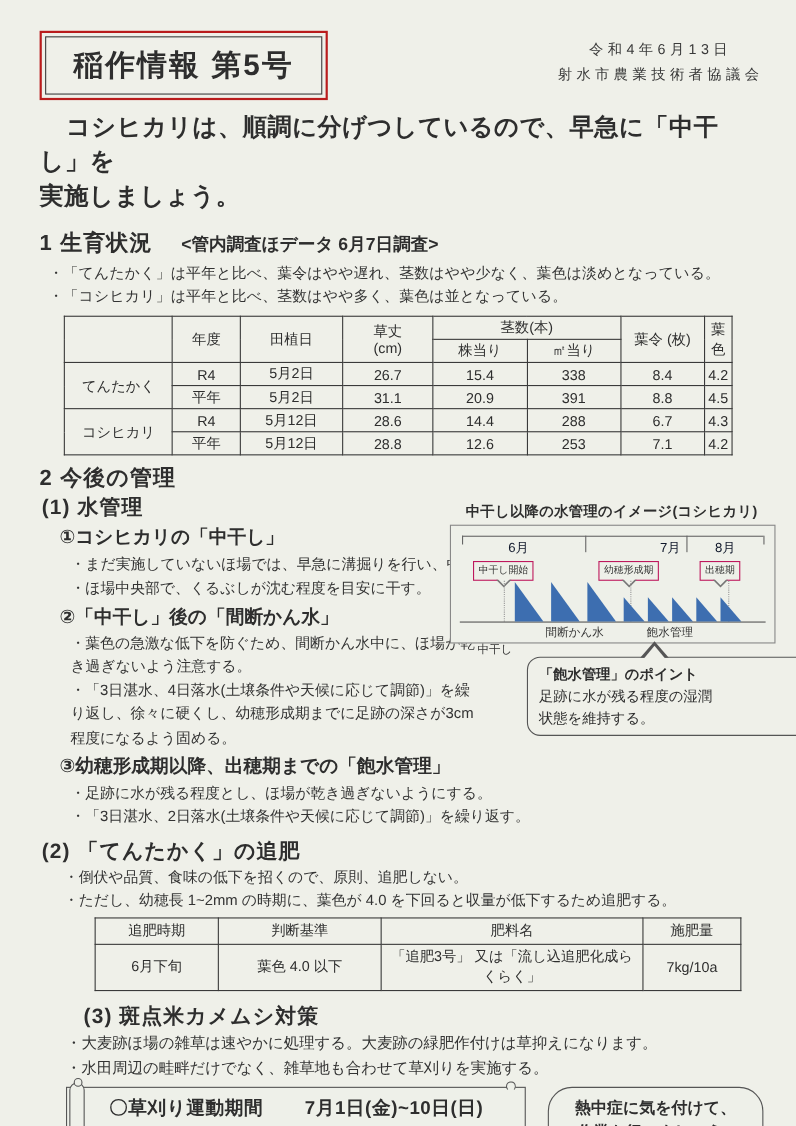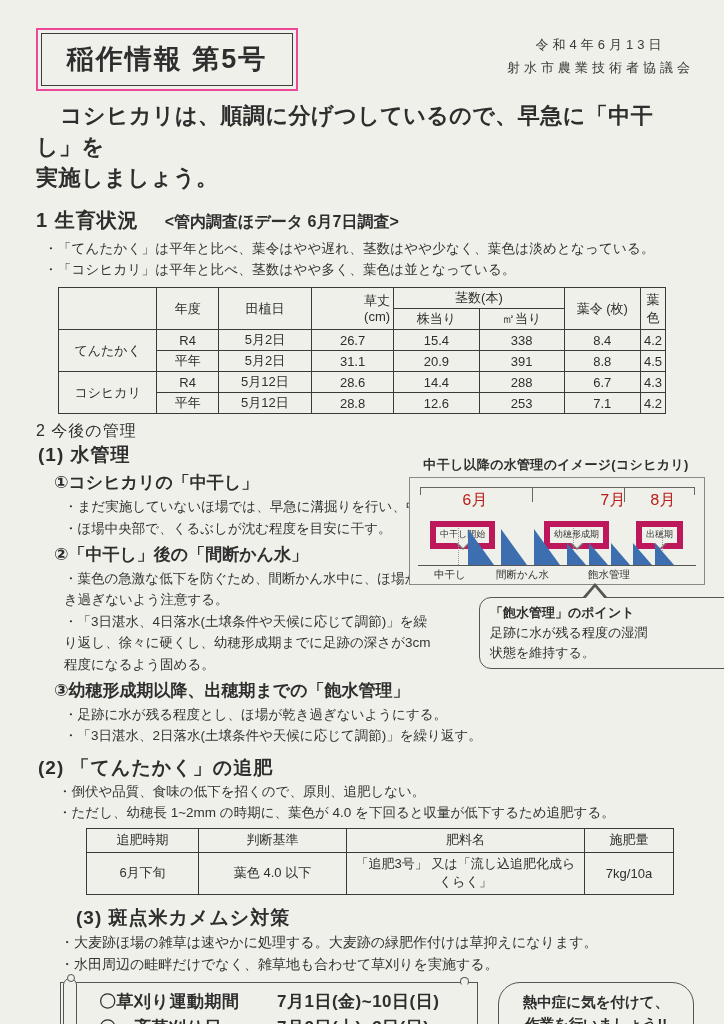--- a/index.html
+++ b/index.html
@@ -9,42 +9,42 @@
     width:724px; height:1024px;
     margin:0 auto;
     background:#eff0e9;
     color:#2e2e2e;
     font-family:"Liberation Sans","DejaVu Sans",sans-serif;
     padding:28px 30px 0 36px;
     overflow:hidden;
   }
   
   .masthead { display:flex; justify-content:space-between; align-items:flex-start; height:60px; }
-  .title-box { border:2px solid #ec4899; padding:3px; width:262px; }
+  .title-box { border:2px solid #b91c1c; padding:3px; width:262px; }
   .title-box-inner { border:1px solid #3c3c3c; text-align:center; padding:7px 4px 8px; font-size:27px; font-weight:bold; letter-spacing:2px; }
   .masthead-right { text-align:center; font-size:13px; letter-spacing:4px; line-height:1.75; margin-top:6px; color:#3a3a3a; font-weight:500; }
   
   .headline { margin-top:12px; font-size:22px; font-weight:bold; line-height:1.42; letter-spacing:0.5px; }
   .headline .l1 { text-indent:24px; }
   
   .sec-h1 { margin-top:13px; font-size:20px; font-weight:bold; letter-spacing:1px; }
   .sec-h1 .sub { font-size:16px; margin-left:26px; letter-spacing:0; }
   .bullets { margin-top:4px; margin-left:8px; font-size:13.5px; line-height:1.58; color:#333; }
   .bullets div { letter-spacing:0.2px; }
   
   table.growth { border-collapse:collapse; margin:7px 14px 0 22px; width:608px; font-size:13px; }
   table.growth th, table.growth td { border:1px solid #3a3a3a; text-align:center; padding:1px 3px; font-weight:normal; }
-  table.growth .hdr { line-height:1.25;text-align:right; }
+  table.growth .hdr { line-height:1.25; }
   table.growth td.sep { border-top:1px dotted #999; }
   table.growth col.c-var { width:108px; } table.growth col.c-year { width:66px; }
   table.growth col.c-date { width:102px; } table.growth col.c-h { width:88px; }
   table.growth col.c-s1 { width:92px; } table.growth col.c-s2 { width:92px; }
   table.growth col.c-la { width:82px; }
   
-  .sec2-h { margin-top:7px; font-size:16px; font-weight:normal; letter-spacing:1px; }
+  .sec2-h { margin-top:7px; font-size:20px; font-weight:bold; letter-spacing:1px; }
   .sub-h { font-size:19px; font-weight:bold; margin-left:2px; letter-spacing:1px; }
   .item-h { font-size:17px; font-weight:bold; margin:3px 0 2px 18px; }
   .item-bullets { margin-left:28px; font-size:13.5px; line-height:1.6; color:#333; }
   .narrow { max-width:372px; }
   .mid { max-width:446px; }
   
   .bubble { position:absolute; border:1.5px solid #555; border-radius:14px; background:#eff0e9; font-size:13px; line-height:1.55; padding:6px 12px; z-index:3; }
   .bubble-1 { left:281px; top:363px; width:296px; }
   .bubble-1::before { content:""; position:absolute; left:24px; bottom:-15px; border-style:solid; border-width:15px 30px 0 0; border-color:#555 transparent transparent transparent; }
   .bubble-1::after  { content:""; position:absolute; left:27px; bottom:-11px; border-style:solid; border-width:12px 24px 0 0; border-color:#eff0e9 transparent transparent transparent; }
@@ -52,35 +52,35 @@
   .bubble-point::before { content:""; position:absolute; top:-15px; left:102px; border-style:solid; border-width:0 13px 15px 13px; border-color:transparent transparent #555 transparent; }
   .bubble-point::after  { content:""; position:absolute; top:-11px; left:105px; border-style:solid; border-width:0 10px 12px 10px; border-color:transparent transparent #eff0e9 transparent; }
   .bubble-point .pb-title { font-weight:bold; }
   
   .diagram-wrap { position:absolute; left:403px; top:456px; width:306px; z-index:2; }
   .diagram-title { font-size:13px; font-weight:bold; text-align:center; letter-spacing:0.3px; }
   .diagram-box { position:relative; margin-top:3px; margin-left:6px; width:296px; height:108px; border:1px solid #888; background:#eef0e9; }
   .tl-line { position:absolute; top:9px; left:10px; right:10px; border-top:1.3px solid #666; }
   .tick { position:absolute; top:9px; width:0; border-left:1.3px solid #666; height:8px; }
   .tick.t1{left:10px;} .tick.t2{left:122px;height:15px;} .tick.t3{left:214px;height:15px;} .tick.t4{left:284px;}
-  .month { position:absolute; top:12px; font-size:16px; color:#b91c1c;font-family:Liberation Mono, monospace; }
+  .month { position:absolute; top:12px; font-size:12px; color:#0f172a; }
   .m1{left:52px;} .m2{left:158px;margin-left:32px;} .m3{left:240px;}
-  .flag { position:absolute; top:43px; border:6px solid #be185d; font-size:9px; padding:1px 4px 2px; color:#333; white-space:nowrap; background:#eef0e9; }
+  .flag { position:absolute; top:32px; border:1px solid #be185d; font-size:9px; padding:1px 4px 2px; color:#333; white-space:nowrap; background:#eef0e9; }
   .flag::before { content:""; position:absolute; left:50%; transform:translateX(-50%); bottom:-7px; border-style:solid; border-width:7px 7px 0 7px; border-color:#777 transparent transparent transparent; }
   .flag::after  { content:""; position:absolute; left:50%; transform:translateX(-50%); bottom:-5px; border-style:solid; border-width:6px 6px 0 6px; border-color:#eef0e9 transparent transparent transparent; }
   .flag.f1{left:20px;} .flag.f2{left:134px;} .flag.f3{left:226px;}
   .vline { position:absolute; border-left:1px dotted #999; top:50px; height:37px; }
   .vline.v1{left:48px;} .vline.v2{left:163px;} .vline.v3{left:252px;}
   .baseline { position:absolute; top:87px; left:8px; right:8px; border-top:1.2px solid #555; }
   .tri-row { position:absolute; left:58px; top:51px; height:36px; display:flex; align-items:flex-end; }
   .tri { width:0; height:0; border-left-style:solid; border-left-color:#3d6eb0; border-top-style:solid; border-top-color:transparent !important; }
   .tri-lg { border-left-width:26px; border-top-width:36px; margin-right:7px; }
   .tri-sm { border-left-width:19px; border-top-width:22px; margin-right:3px; }
   .phase { position:absolute; top:90px; font-size:10.5px; color:#333; white-space:nowrap; }
-  .ph1{left:24px;} .ph2{left:86px;} .ph3{left:178px;}
+  .ph1{left:24px;margin-top:16px;} .ph2{left:86px;} .ph3{left:178px;}
   
   table.fert { border-collapse:collapse; margin:4px 0 0 50px; width:588px; font-size:13px; }
   table.fert th, table.fert td { border:1px solid #3a3a3a; text-align:center; padding:2.5px 4px; font-weight:normal; }
   table.fert col.f1{width:112px;} table.fert col.f2{width:148px;} table.fert col.f3{width:238px;}
   
   .banner-row { display:flex; margin-top:6px; margin-left:24px; align-items:stretch; }
   .scroll-banner { position:relative; border:1.5px solid #555; width:418px; padding:6px 10px 7px 38px; background:#eef0e9; }
   .scroll-roll { position:absolute; left:2px; top:-5px; bottom:-5px; width:14px; border:1.5px solid #555; border-radius:7px; background:#eef0e9; }
   .scroll-knob { position:absolute; left:6px; top:-9px; width:8px; height:8px; border:1.2px solid #555; border-radius:50%; background:#eef0e9; }
   .scroll-curl { position:absolute; right:8px; top:-6px; width:9px; height:9px; border:1.2px solid #555; border-radius:50%; border-bottom-color:transparent; background:#eef0e9; }

